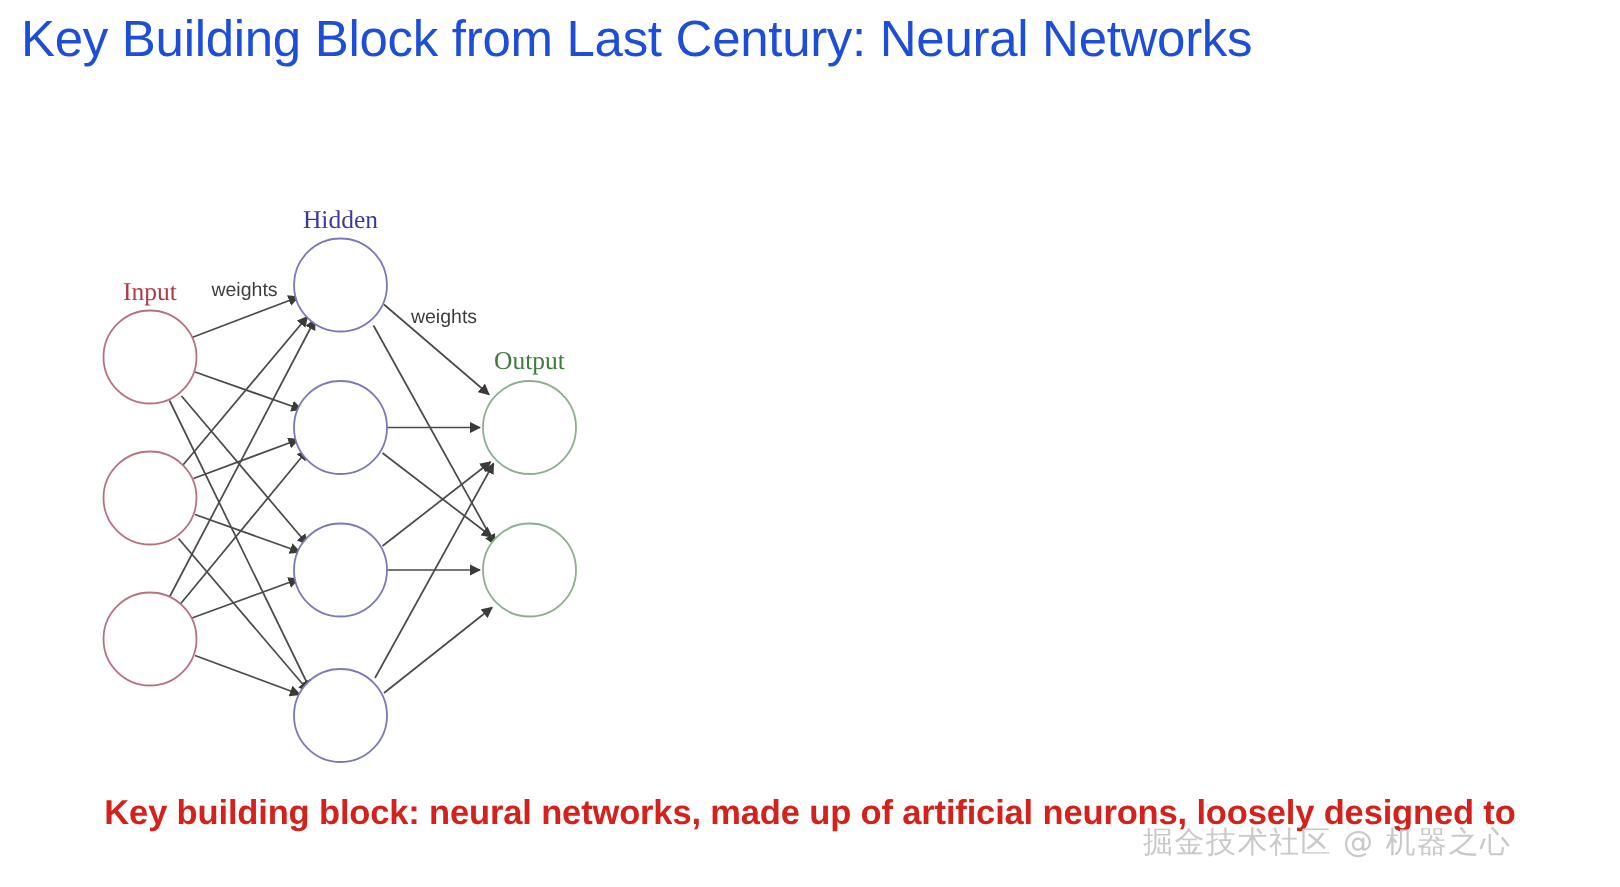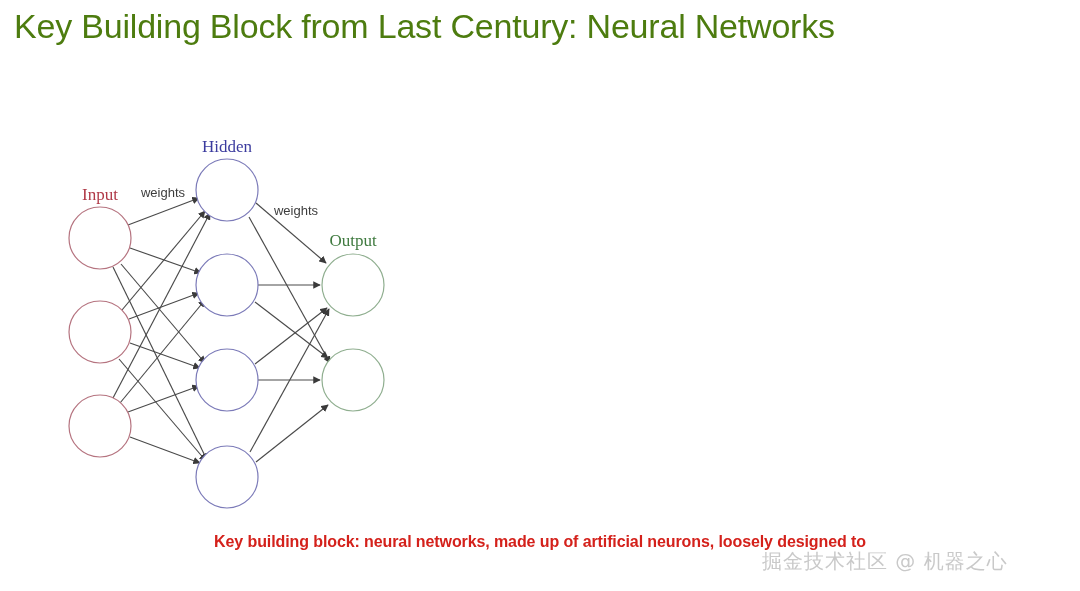--- a/index.html
+++ b/index.html
@@ -17,21 +17,21 @@
   }
 
   
   #slide-title {
     position: absolute;
     left: 14px;
     top: 2px;
     font-family: "Liberation Sans", sans-serif;
     font-size: 34px;
     font-weight: 400;
-    color: #4d7c0f;
+    color: #1d4ed8;
     letter-spacing: -0.2px;
     white-space: nowrap;
     line-height: 48px;
   }
 
   
   #nn-diagram {
     position: absolute;
     left: 0px;
     top: 110px;
@@ -59,21 +59,21 @@
   }
 
   
   #caption {
     position: absolute;
     left: 0;
     top: 526px;
     width: 1080px;
     text-align: center;
     font-family: "Liberation Sans", sans-serif;
-    font-size: 16px;
+    font-size: 23px;
     font-weight: bold;
     color: #d4211b;
     line-height: 31px;
     letter-spacing: -0.1px;
   }
   #caption .cap-line { display: block; white-space: nowrap; }
 
   
   #watermark {
     position: absolute;

